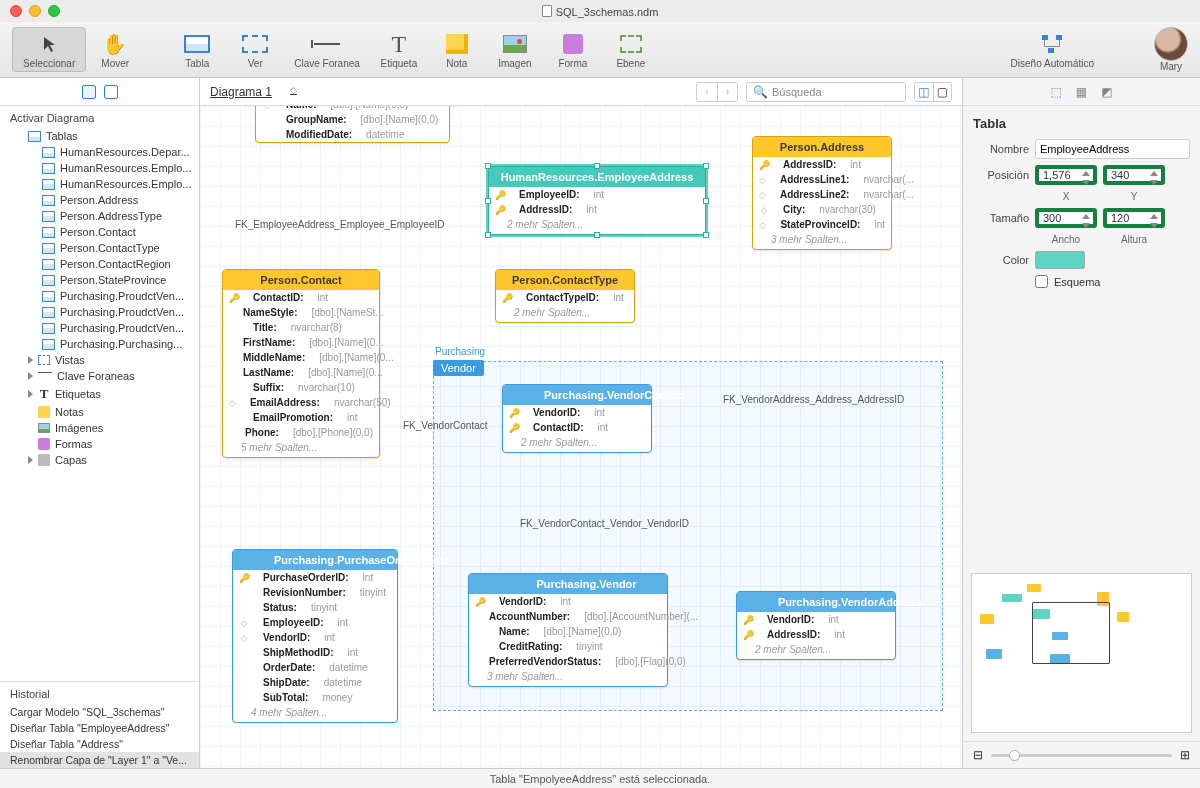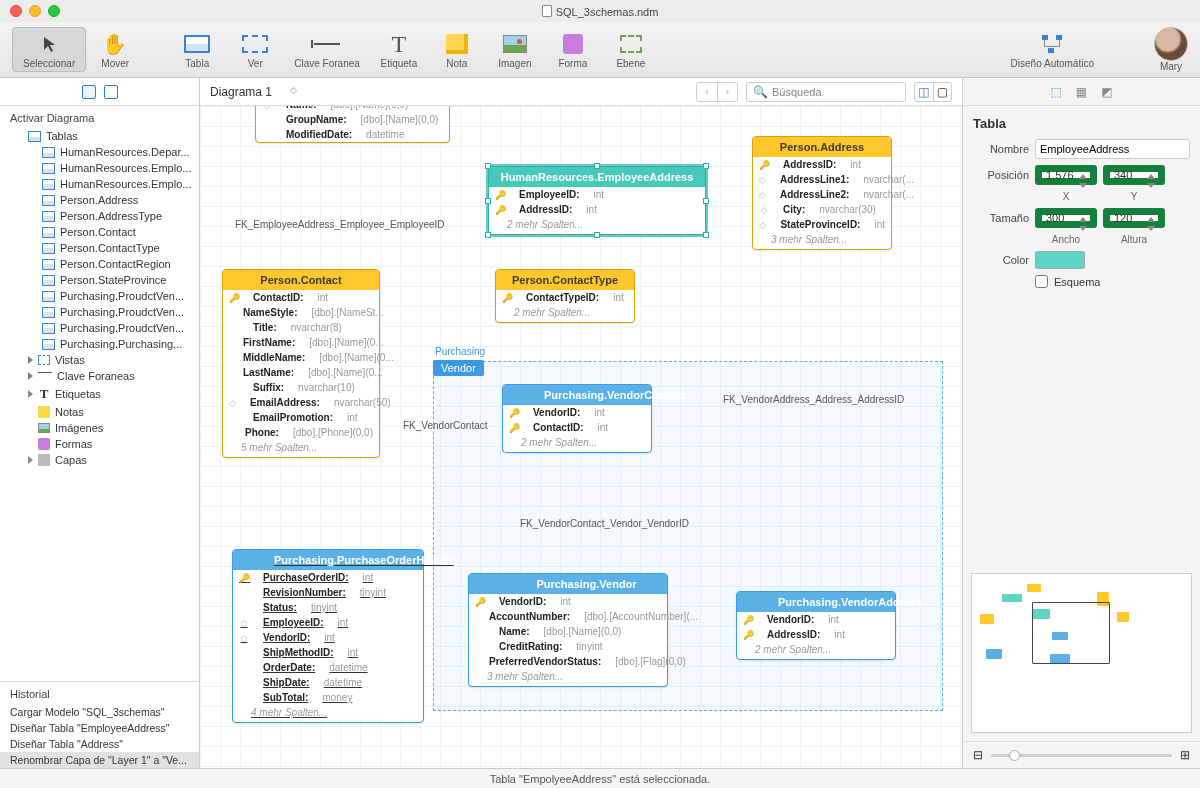--- a/index.html
+++ b/index.html
@@ -44,21 +44,21 @@
 .fk-ico { width:14px; height:8px; border-top:1px solid #555; position:relative; display:inline-block; flex-shrink:0; }
 .t-ico { font-weight:bold; font-family:serif; font-size:13px; display:inline-block; width:12px; text-align:center; flex-shrink:0; }
 .layer-ico { width:12px; height:12px; background:#bbb; display:inline-block; flex-shrink:0; }
 .history { border-top:1px solid #ddd; flex-shrink:0; }
 .history .hist-item { font-size:10.5px; padding:2px 10px; white-space:nowrap; overflow:hidden; text-overflow:ellipsis; }
 .history .hist-item.sel { background:#e2e2e2; }
 
 
 .canvas-wrap { flex:1; display:flex; flex-direction:column; background:#fff; }
 .canvas-top { height:28px; border-bottom:1px solid #ddd; display:flex; align-items:center; padding:0 10px; gap:8px; }
-.tabname { font-size:12px; display:flex; align-items:flex-start; gap:18px; }
+.tabname { font-size:12px; display:flex; align-items:flex-start; gap:18px;text-decoration:underline; }
 .nav-arrows { display:flex; border:1px solid #ccc; border-radius:3px; overflow:hidden; }
 .nav-arrows span { width:20px; height:18px; display:flex; align-items:center; justify-content:center; color:#aaa; font-size:10px; }
 .search-box { border:1px solid #ccc; border-radius:3px; height:20px; width:160px; display:flex; align-items:center; padding:0 6px; color:#888; gap:4px; }
 .view-toggle { display:flex; border:1px solid #ccc; border-radius:3px; overflow:hidden; }
 .view-toggle span { width:18px; height:18px; display:flex; align-items:center; justify-content:center; border-left:1px solid #ccc; }
 .view-toggle span:first-child { border-left:none; }
 
 .canvas { flex:1; position:relative; background:
   linear-gradient(#eaf2fb 1px, transparent 1px) 0 0/20px 20px,
   linear-gradient(90deg,#eaf2fb 1px, transparent 1px) 0 0/20px 20px,
@@ -89,21 +89,21 @@
 
 
 .sidebar-right { width:238px; background:#f4f4f4; border-left:1px solid #ccc; display:flex; flex-direction:column; }
 .sidebar-right .head-row { height:28px; border-bottom:1px solid #ddd; display:flex; align-items:center; justify-content:center; gap:14px; }
 .prop-form { padding:10px; }
 .prop-form h3 { font-size:13px; font-weight:600; margin-bottom:8px; color:#333; }
 .prop-row { display:flex; align-items:center; margin-bottom:6px; gap:6px; }
 .prop-row label { width:56px; text-align:right; font-size:11px; color:#444; }
 .prop-row input[type=text] { flex:1; height:20px; border:1px solid #ccc; border-radius:3px; padding:0 4px; font-size:11px; background:#fff; }
 .prop-row select { flex:1; height:20px; border:1px solid #3b82d1; border-radius:3px; font-size:11px; background:#fff; }
-.numbox { width:62px; height:20px; border:7px solid #15803d; border-radius:3px; display:flex; align-items:center; padding:0 4px; font-size:11px; background:#fff; position:relative; }
+.numbox { width:62px; height:20px; border:4px solid #15803d; border-radius:3px; display:flex; align-items:center; padding:0 4px; font-size:11px; background:#fff; position:relative; }
 .numbox .stepper { position:absolute; right:3px; top:2px; width:8px; height:14px; }
 .numbox .stepper::before, .numbox .stepper::after { content:''; position:absolute; left:0; border-left:4px solid transparent; border-right:4px solid transparent; }
 .numbox .stepper::before { top:0; border-bottom:5px solid #888; }
 .numbox .stepper::after { bottom:0; border-top:5px solid #888; }
 .sublbl { font-size:10px; color:#666; text-align:center; }
 .color-swatch { width:50px; height:18px; background:#5dd4c4; border:1px solid #aaa; border-radius:2px; }
 
 .minimap { margin:8px; height:160px; background:#fff; border:1px solid #ccc; position:relative; }
 .mm { position:absolute; border-radius:1px; }
 
@@ -521,21 +521,21 @@
             </div>
             <div class="row">
               <span class="k">🔑</span>
               <b>ContactID:</b> 
               <span class="ty">int</span>
             </div>
           </div>
         <div class="more">2 mehr Spalten...</div>
       </div>
 
-      <div class="dbtable blue" style="left:32px; top:443px; width:192px;text-decoration:underline;">
+      <div class="dbtable blue" style="left:32px; top:443px; width:166px;">
         <div class="thead">Purchasing.PurchaseOrderHeader</div>
         <div id="t-poh">
             <div class="row">
               <span class="k">🔑</span>
               <b>PurchaseOrderID:</b> 
               <span class="ty">int</span>
             </div>
             <div class="row">
               <span class="k"></span>
               <b>RevisionNumber:</b> 

